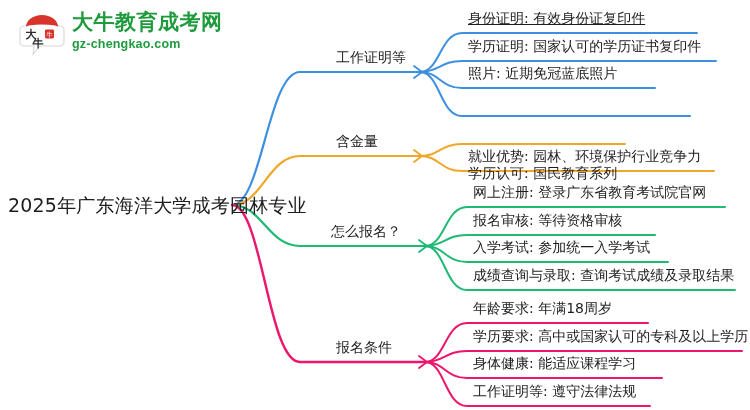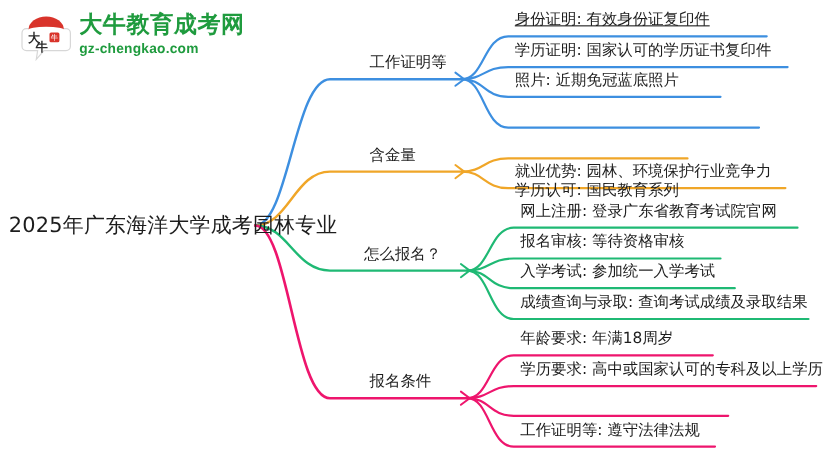--- a/index.html
+++ b/index.html
@@ -127,15 +127,16 @@
   <div class="node leaf" style="left:468px;top:121px;margin-top:44px;">学历认可: 国民教育系列</div>
   <div class="node leaf" style="left:468px;top:148px;">就业优势: 园林、环境保护行业竞争力</div>
 
   <div class="node leaf" style="left:473px;top:184px;">网上注册: 登录广东省教育考试院官网</div>
   <div class="node leaf" style="left:473px;top:212px;">报名审核: 等待资格审核</div>
   <div class="node leaf" style="left:473px;top:239px;">入学考试: 参加统一入学考试</div>
   <div class="node leaf" style="left:473px;top:267px;">成绩查询与录取: 查询考试成绩及录取结果</div>
 
   <div class="node leaf" style="left:473px;top:300px;">年龄要求: 年满18周岁</div>
   <div class="node leaf" style="left:473px;top:328px;">学历要求: 高中或国家认可的专科及以上学历</div>
+  <div class="node leaf" style="left:473px;top:355px;">身体健康: 能适应课程学习</div>
   <div class="node leaf" style="left:473px;top:383px;">工作证明等: 遵守法律法规</div>
 
 </div>
 
 </body></html>

